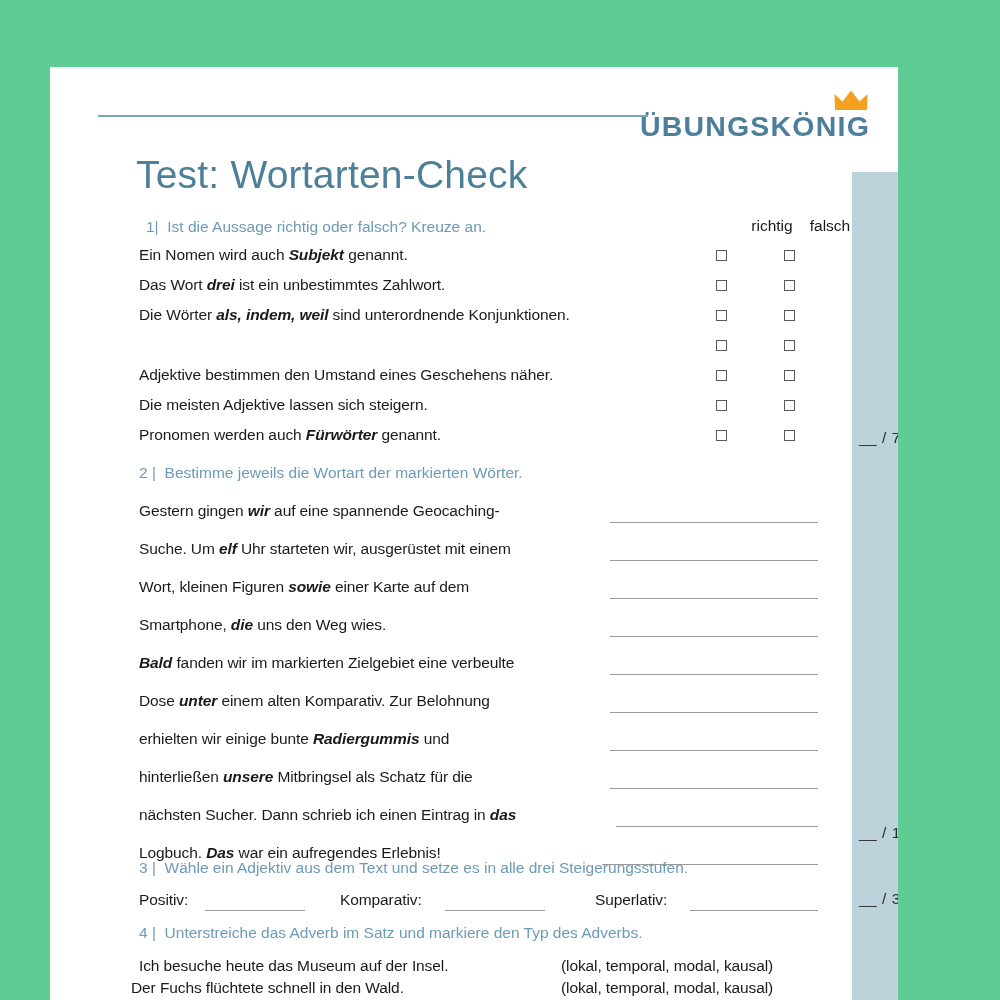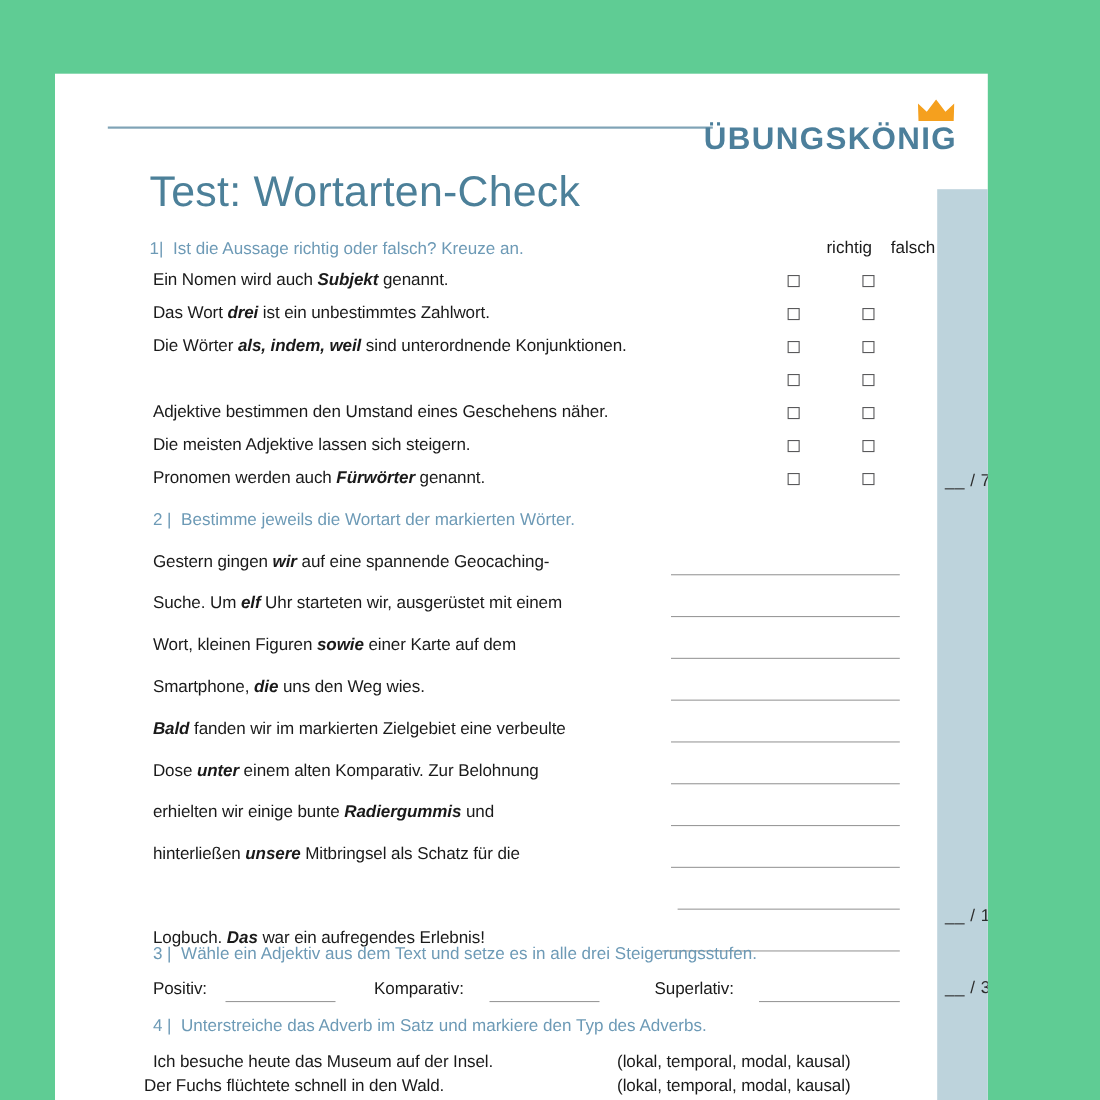--- a/index.html
+++ b/index.html
@@ -148,21 +148,21 @@
 
   <div id="logo">
     <span id="logo-text">ÜBUNGSKÖNIG</span>
     <svg id="crown-icon" viewBox="0 0 34 22">
       <path d="M1 20 L0.5 4 L8.5 11.5 L17 0.5 L25.5 11.5 L33.5 4 L33 20 Z" fill="#f5a01e"></path>
     </svg>
   </div>
 
   <div id="title">Test: Wortarten-Check</div>
 
-  <div class="task-head" style="left:86px; top:151px;">
+  <div class="task-head" style="left:96px; top:151px;">
     <span>1|</span>&nbsp;
     <span>Ist die Aussage richtig oder falsch? Kreuze an.</span>
   </div>
 
   <div class="col-head" style="left:672px; top:150px; width:100px;">richtig</div>
   <div class="col-head" style="left:690px; top:150px; width:180px;">falsch</div>
 
   <div class="body-line" style="left:89px; top:179px;">
     <span>Ein Nomen wird auch </span><i>Subjekt</i><span> genannt.</span>
   </div>
@@ -242,20 +242,23 @@
   <div class="body-line" style="left:89px; top:663px;">
     <span>erhielten wir einige bunte </span><i>Radiergummis</i><span> und</span>
   </div>
   <div class="ansline" style="left:560px; top:683px; width:208px;"></div>
 
   <div class="body-line" style="left:89px; top:701px;">
     <span>hinterließen </span><i>unsere</i><span> Mitbringsel als Schatz für die</span>
   </div>
   <div class="ansline" style="left:560px; top:721px; width:208px;"></div>
 
+  <div class="body-line" style="left:89px; top:739px;">
+    <span>nächsten Sucher. Dann schrieb ich einen Eintrag in </span><i>das</i><span></span>
+  </div>
   <div class="ansline" style="left:566px; top:759px; width:202px;"></div>
 
   <div class="body-line" style="left:89px; top:777px;">
     <span>Logbuch. </span><i>Das</i><span> war ein aufregendes Erlebnis!</span>
   </div>
   <div class="ansline" style="left:552px; top:797px; width:216px;"></div>
 
   <div class="score-entry" style="top:757px;">__ /  10</div>
 
   <div class="task-head" style="left:89px; top:792px;">

